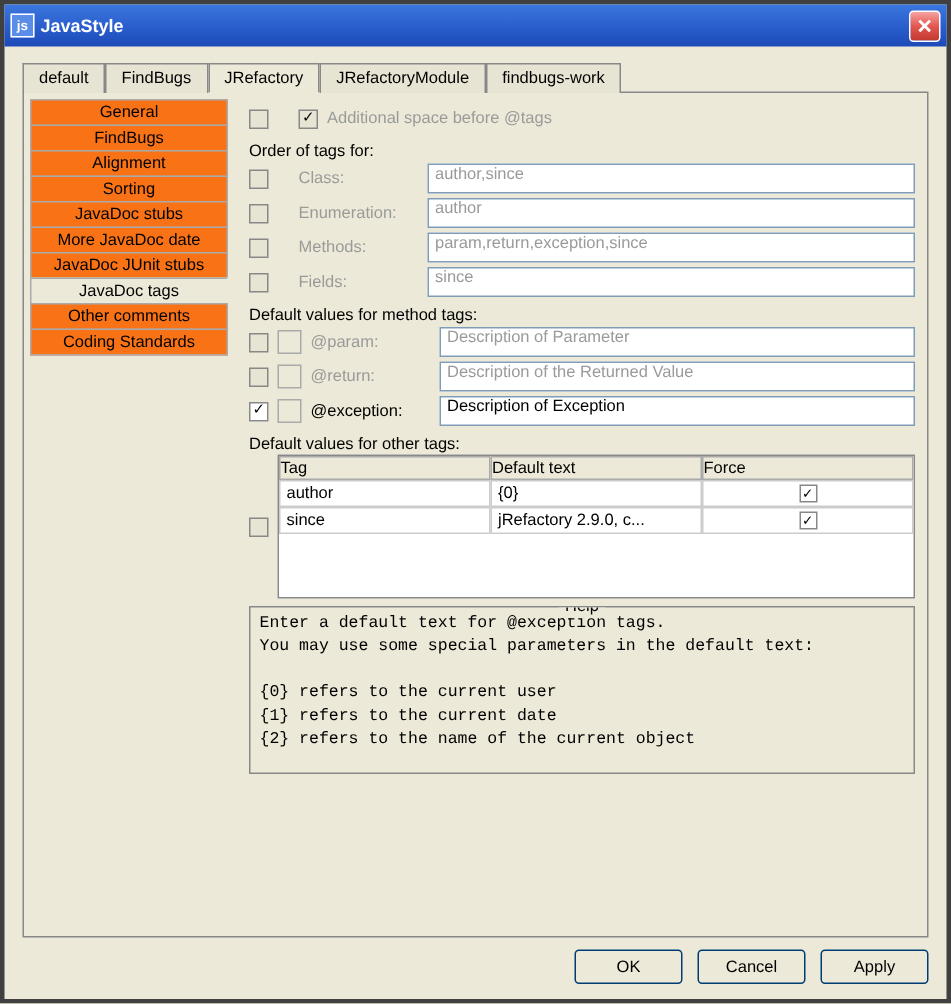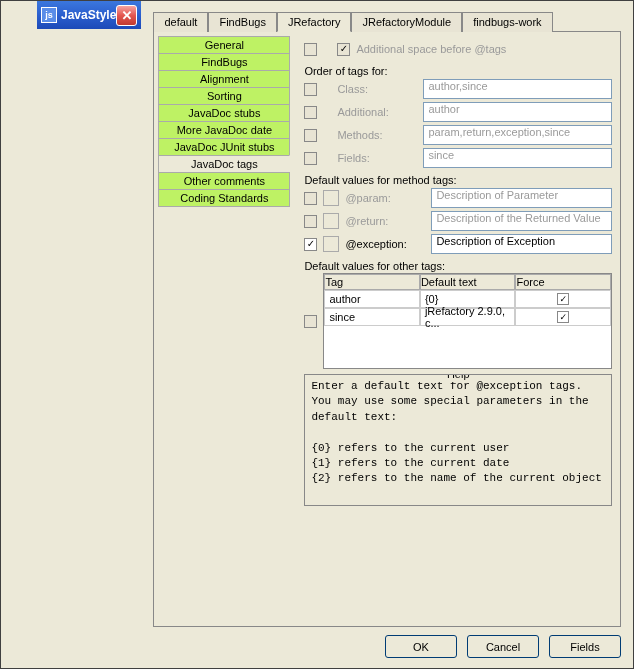--- a/index.html
+++ b/index.html
@@ -1,29 +1,29 @@
 <!DOCTYPE html>
 <html><head>
 <meta charset="utf-8">
 <style>
 * { box-sizing: border-box; margin: 0; padding: 0; }
 body { font-family: Tahoma, Arial, sans-serif; font-size: 11px; background: #ece9d8; }
-.window { width: 634px; height: 669px; background: #ece9d8; border: 1px solid #404040; display: flex; flex-direction: row; padding-left: 36px; }
+.window { width: 634px; height: 669px; background: #ece9d8; border: 3px solid #404040; display: flex; flex-direction: column; }
 .titlebar { height: 28px; background: linear-gradient(to bottom, #3b77dd 0%, #2b5fce 50%, #1c4ab8 100%); display: flex; align-items: center; padding: 0 4px; color: #fff; font-weight: bold; font-size: 12px; }
 .titlebar-icon { width: 16px; height: 16px; background: #5a8de8; border: 1px solid #fff; margin-right: 4px; display: flex; align-items: center; justify-content: center; font-size: 9px; }
 .titlebar-title { flex: 1; }
 .close-btn { width: 21px; height: 21px; background: linear-gradient(to bottom, #f5a3a0, #e45650, #c13a30); border: 1px solid #fff; border-radius: 3px; display: flex; align-items: center; justify-content: center; color: #fff; font-weight: bold; font-size: 13px; cursor: pointer; }
 .content { flex: 1; padding: 10px 12px 8px 12px; display: flex; flex-direction: column; }
 .tabs-wrap { position: relative; }
 .tabs { display: flex; position: relative; z-index: 2; }
 .tab { padding: 3px 10px; background: #e8e4d4; border: 1px solid #888; border-bottom: none; margin-right: 0; cursor: pointer; position: relative; top: 1px; }
 .tab.active { background: #ece9d8; border-bottom: 1px solid #ece9d8; z-index: 3; }
 .tab-panel { border: 1px solid #888; background: #ece9d8; flex: 1; display: flex; position: relative; padding-bottom: 8px; }
 .sidebar { width: 132px; display: flex; flex-direction: column; margin-top: 4px; margin-left: 4px; }
-.sidebar-item { padding: 2px 6px; text-align: center; border: 1px solid #aaa; background: #bef264; cursor: pointer; margin-bottom: -1px; }
+.sidebar-item { padding: 2px 6px; text-align: center; border: 1px solid #aaa; background: #f97316; cursor: pointer; margin-bottom: -1px; }
 .sidebar-item.selected { background: #ece9d8; border-right: 1px solid #ece9d8; }
 .main { flex: 1; padding: 6px 8px 2px 14px; display: flex; flex-direction: column; gap: 1px; }
 .row { display: flex; align-items: center; gap: 6px; min-height: 22px; }
 .cb { width: 13px; height: 13px; border: 1px solid #888; background: #fff; display: inline-flex; align-items: center; justify-content: center; cursor: pointer; font-size: 10px; }
 .cb.checked::after { content: "✓"; color: #000; line-height: 1; }
 .cb.disabled { background: #e8e4d4; cursor: default; }
 .colorbox { width: 16px; height: 16px; border: 1px solid #aaa; background: #ece9d8; }
 .label { color: #000; }
 .label.disabled { color: #9a9a9a; }
 .field-label { width: 80px; color: #9a9a9a; }
@@ -32,21 +32,21 @@
 .input.enabled { color: #000; }
 .section { margin-top: 4px; color: #000; }
 .table-container { border: 1px solid #888; background: #fff; flex: 1; min-height: 96px; }
 .table-header { display: flex; }
 .th { background: #ece9d8; border: 1px solid #aaa; text-align: left; padding: 1px 0; flex: 1; }
 .tr { display: flex; }
 .td { border: 0.5px solid #ccc; padding: 1px 4px; flex: 1; height: 18px; display: flex; align-items: center; }
 .td.center { justify-content: center; }
 .mini-cb { width: 12px; height: 12px; border: 1px solid #888; background: #fff; display: inline-flex; align-items: center; justify-content: center; font-size: 9px; }
 .mini-cb.checked::after { content: "✓"; }
-.help-box { border: 1px solid #888; background: #ece9d8; padding: 4px 6px; margin-top: 4px; height: 132px; position: relative; font-family: "Courier New", monospace; font-size: 11px; line-height: 1.4; overflow: hidden; }
+.help-box { border: 1px solid #888; background: #ece9d8; padding: 4px 6px; margin-top: 4px; height: 112px; position: relative; font-family: "Courier New", monospace; font-size: 11px; line-height: 1.4; overflow: hidden; }
 .help-title { position: absolute; top: -8px; left: 50%; transform: translateX(-50%); background: #ece9d8; padding: 0 4px; font-family: Tahoma, Arial, sans-serif; }
 .buttons { display: flex; justify-content: flex-end; gap: 10px; padding: 8px 0 2px 0; }
 .btn { min-width: 72px; height: 23px; background: #ece9d8; border: 1px solid #003c74; border-radius: 3px; cursor: pointer; font-size: 11px; }
 .table-row-wrap { display: flex; align-items: flex-start; gap: 6px; }
 </style>
 </head>
 <body>
 
 <div class="window">
   <div class="titlebar">
@@ -92,21 +92,21 @@
 
         <div class="row">
           <span class="cb disabled"></span>
           <span style="width:8px"></span>
           <span class="field-label">Class:</span>
           <div class="input">author,since</div>
         </div>
         <div class="row">
           <span class="cb disabled"></span>
           <span style="width:8px"></span>
-          <span class="field-label">Additional:</span>
+          <span class="field-label">Enumeration:</span>
           <div class="input">author</div>
         </div>
         <div class="row">
           <span class="cb disabled"></span>
           <span style="width:8px"></span>
           <span class="field-label">Methods:</span>
           <div class="input">param,return,exception,since</div>
         </div>
         <div class="row">
           <span class="cb disabled"></span>
@@ -173,16 +173,16 @@
           <div>{0} refers to the current user</div>
           <div>{1} refers to the current date</div>
           <div>{2} refers to the name of the current object</div>
         </div>
       </div>
     </div>
 
     <div class="buttons">
       <button class="btn">OK</button>
       <button class="btn">Cancel</button>
-      <button class="btn">Fields</button>
+      <button class="btn">Apply</button>
     </div>
   </div>
 </div>
 
 </body></html>

